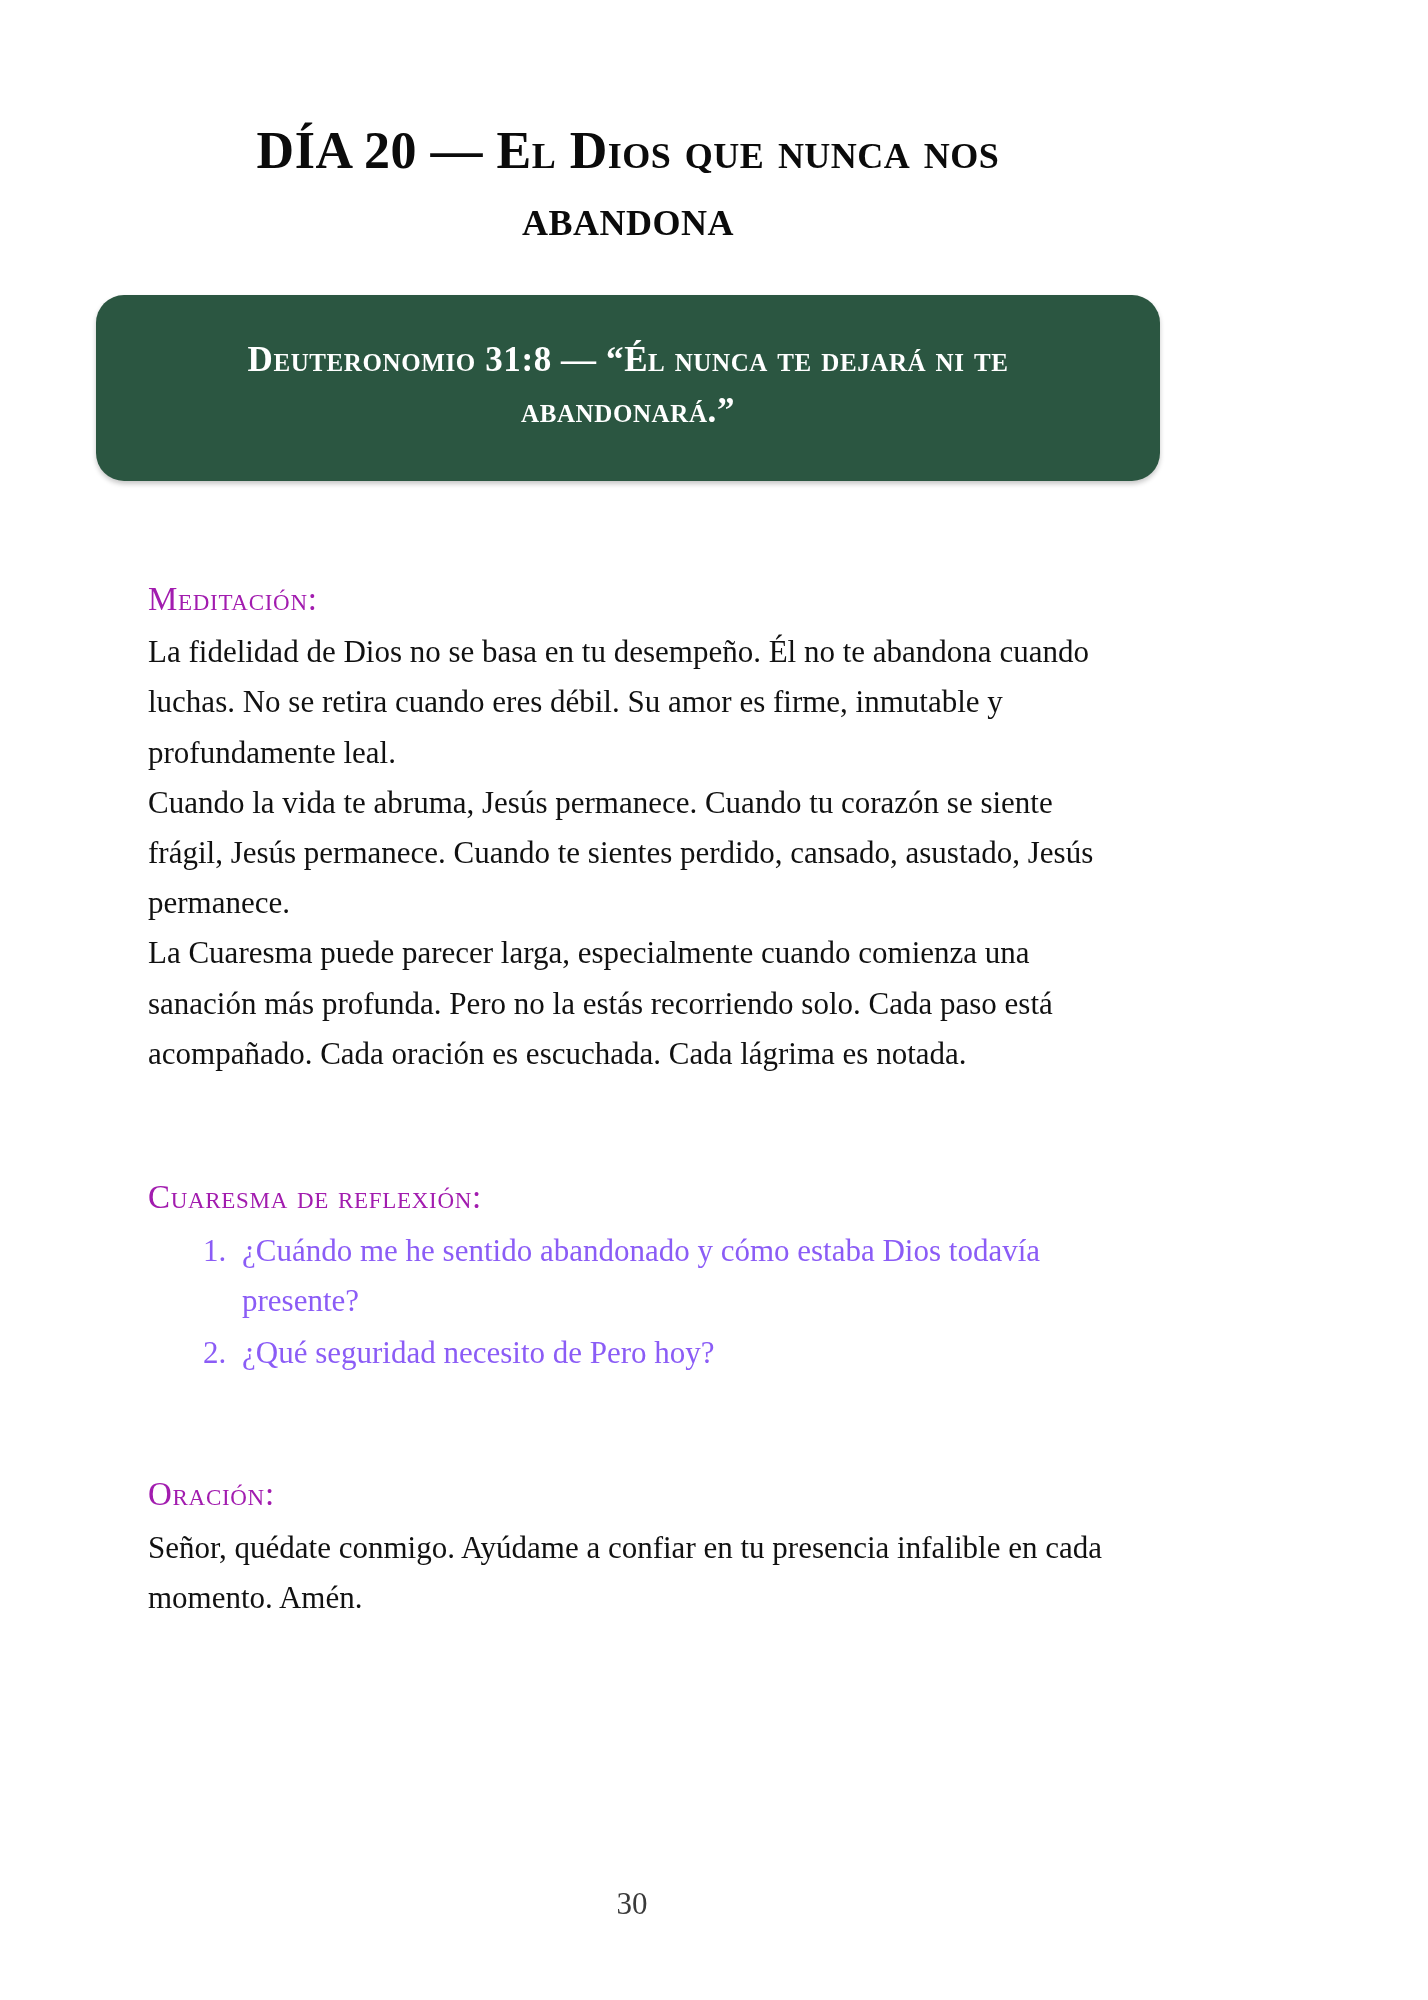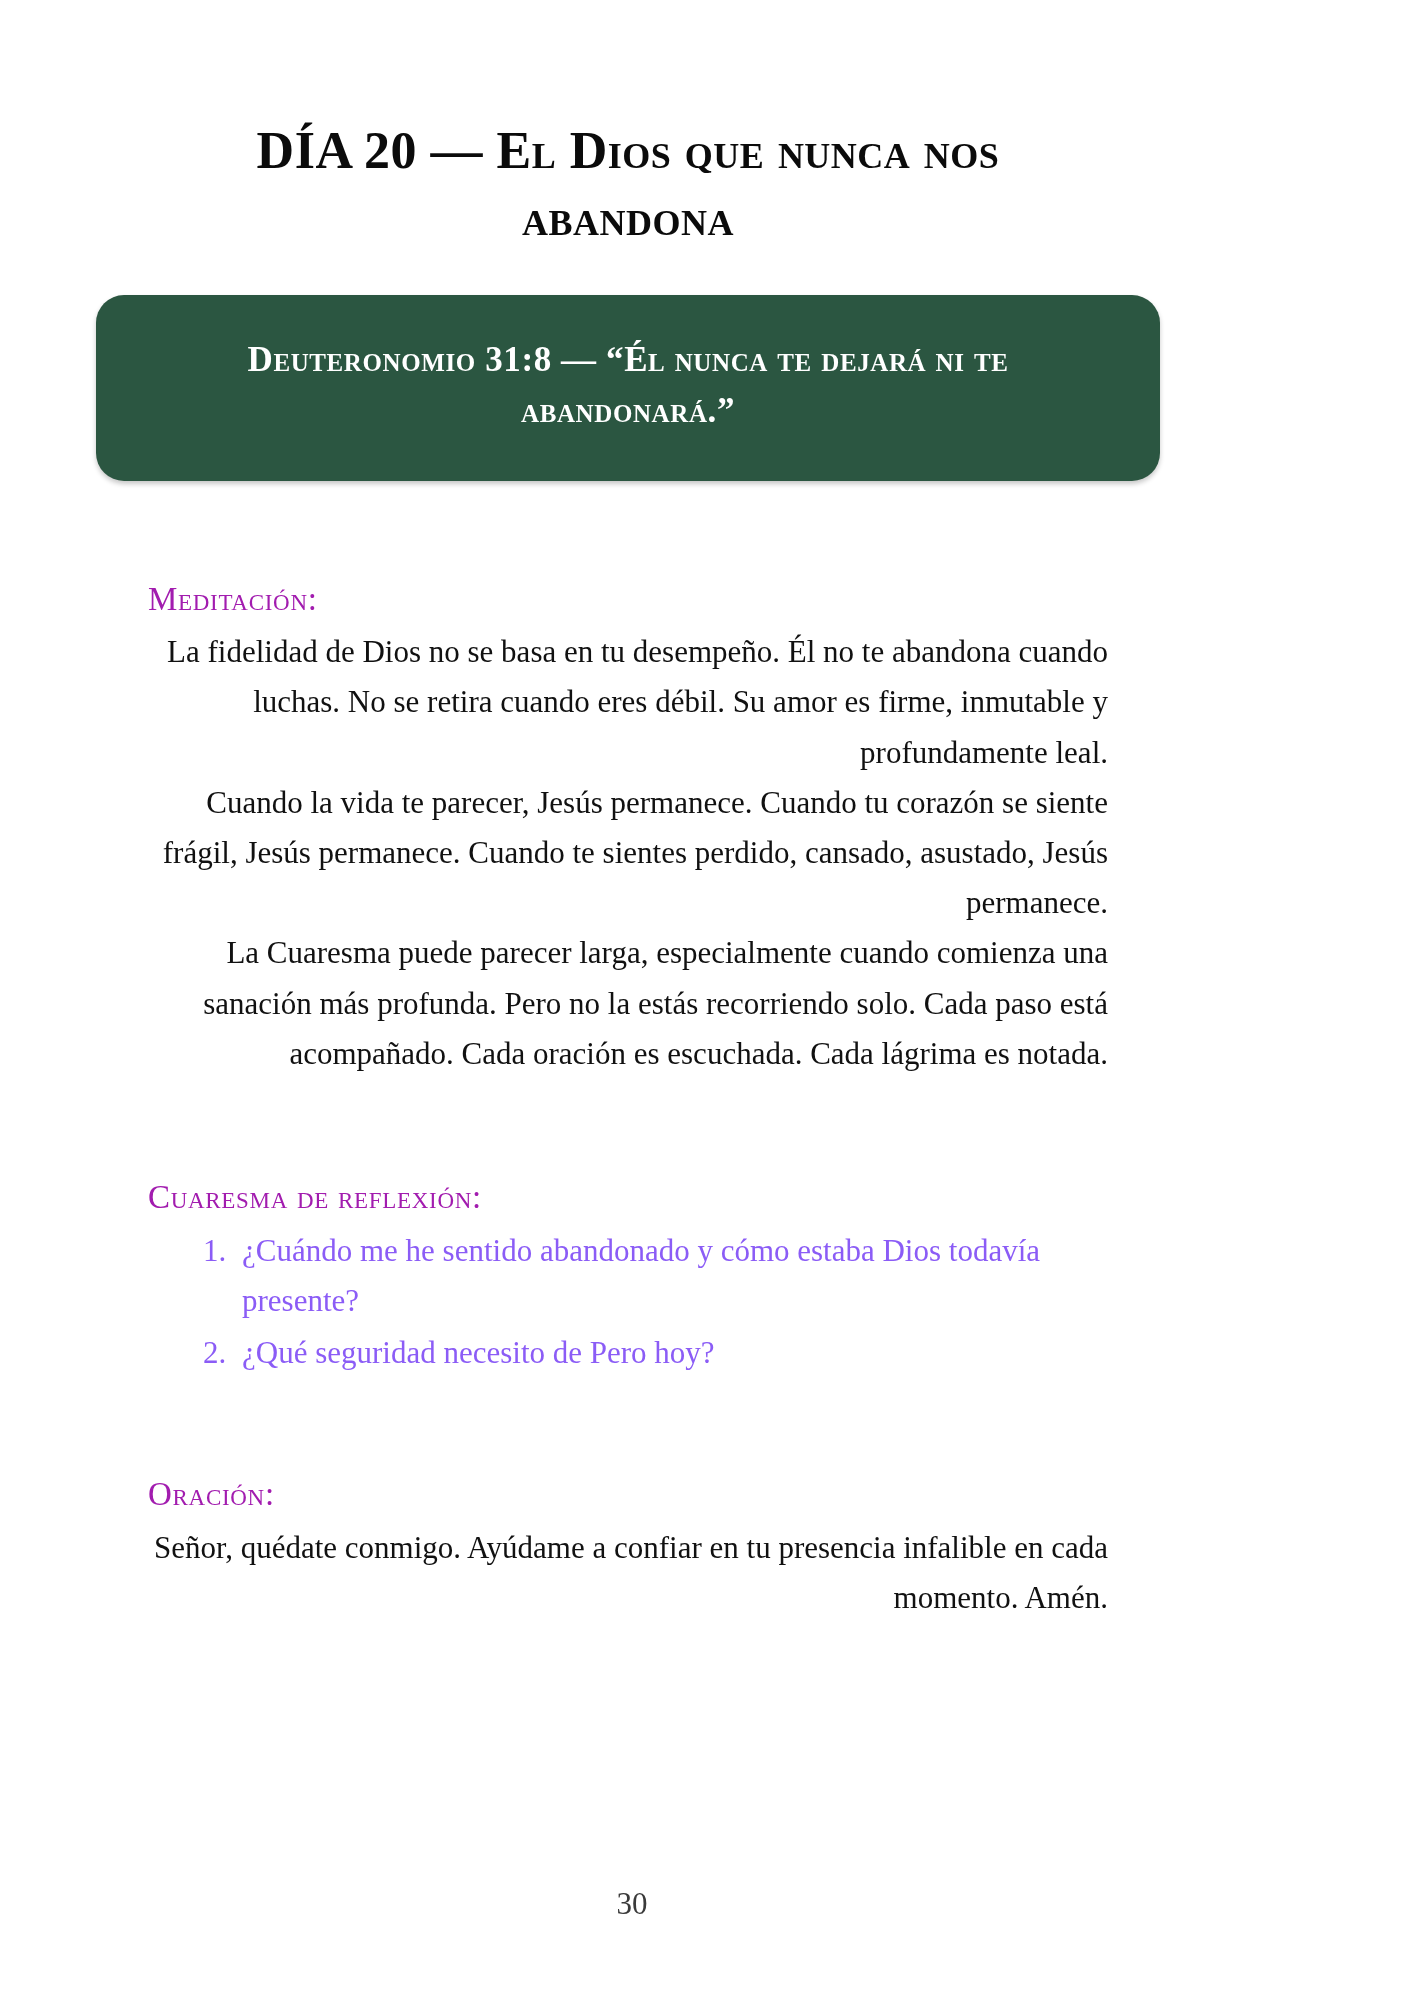--- a/index.html
+++ b/index.html
@@ -83,21 +83,21 @@
     line-height: 1.35;
     margin: 0 0 6px 0;
     color: #a21caf;
   }
   .para {
     font-family: "Liberation Serif", "DejaVu Serif", serif;
     font-size: 31px;
     line-height: 1.62;
     margin: 0;
     color: #111111;
-    text-align: right;
+    text-align: left;
   }
   .gap-lg { height: 96px; }
   .gap-md { height: 92px; }
 
   ol.questions {
     margin: 4px 0 0 0;
     padding-left: 86px;
     list-style-position: outside;
   }
   ol.questions li {
@@ -135,21 +135,21 @@
 
   <div class="verse-banner">
     <p class="verse-text">Deuteronomio 31:8 — “Él nunca te dejará ni te abandonará.”</p>
   </div>
 
   <div class="content">
 
     <div class="section">
       <div class="section-heading">Meditación:</div>
       <p class="para">La fidelidad de Dios no se basa en tu desempeño. Él no te abandona cuando luchas. No se retira cuando eres débil. Su amor es firme, inmutable y profundamente leal.</p>
-      <p class="para">Cuando la vida te parecer, Jesús permanece. Cuando tu corazón se siente frágil, Jesús permanece. Cuando te sientes perdido, cansado, asustado, Jesús permanece.</p>
+      <p class="para">Cuando la vida te abruma, Jesús permanece. Cuando tu corazón se siente frágil, Jesús permanece. Cuando te sientes perdido, cansado, asustado, Jesús permanece.</p>
       <p class="para">La Cuaresma puede parecer larga, especialmente cuando comienza una sanación más profunda. Pero no la estás recorriendo solo. Cada paso está acompañado. Cada oración es escuchada. Cada lágrima es notada.</p>
     </div>
 
     <div class="gap-lg"></div>
 
     <div class="section">
       <div class="section-heading">Cuaresma de reflexión:</div>
       <ol class="questions">
         <li>¿Cuándo me he sentido abandonado y cómo estaba Dios todavía presente?</li>
         <li>¿Qué seguridad necesito de Pero hoy?</li>

